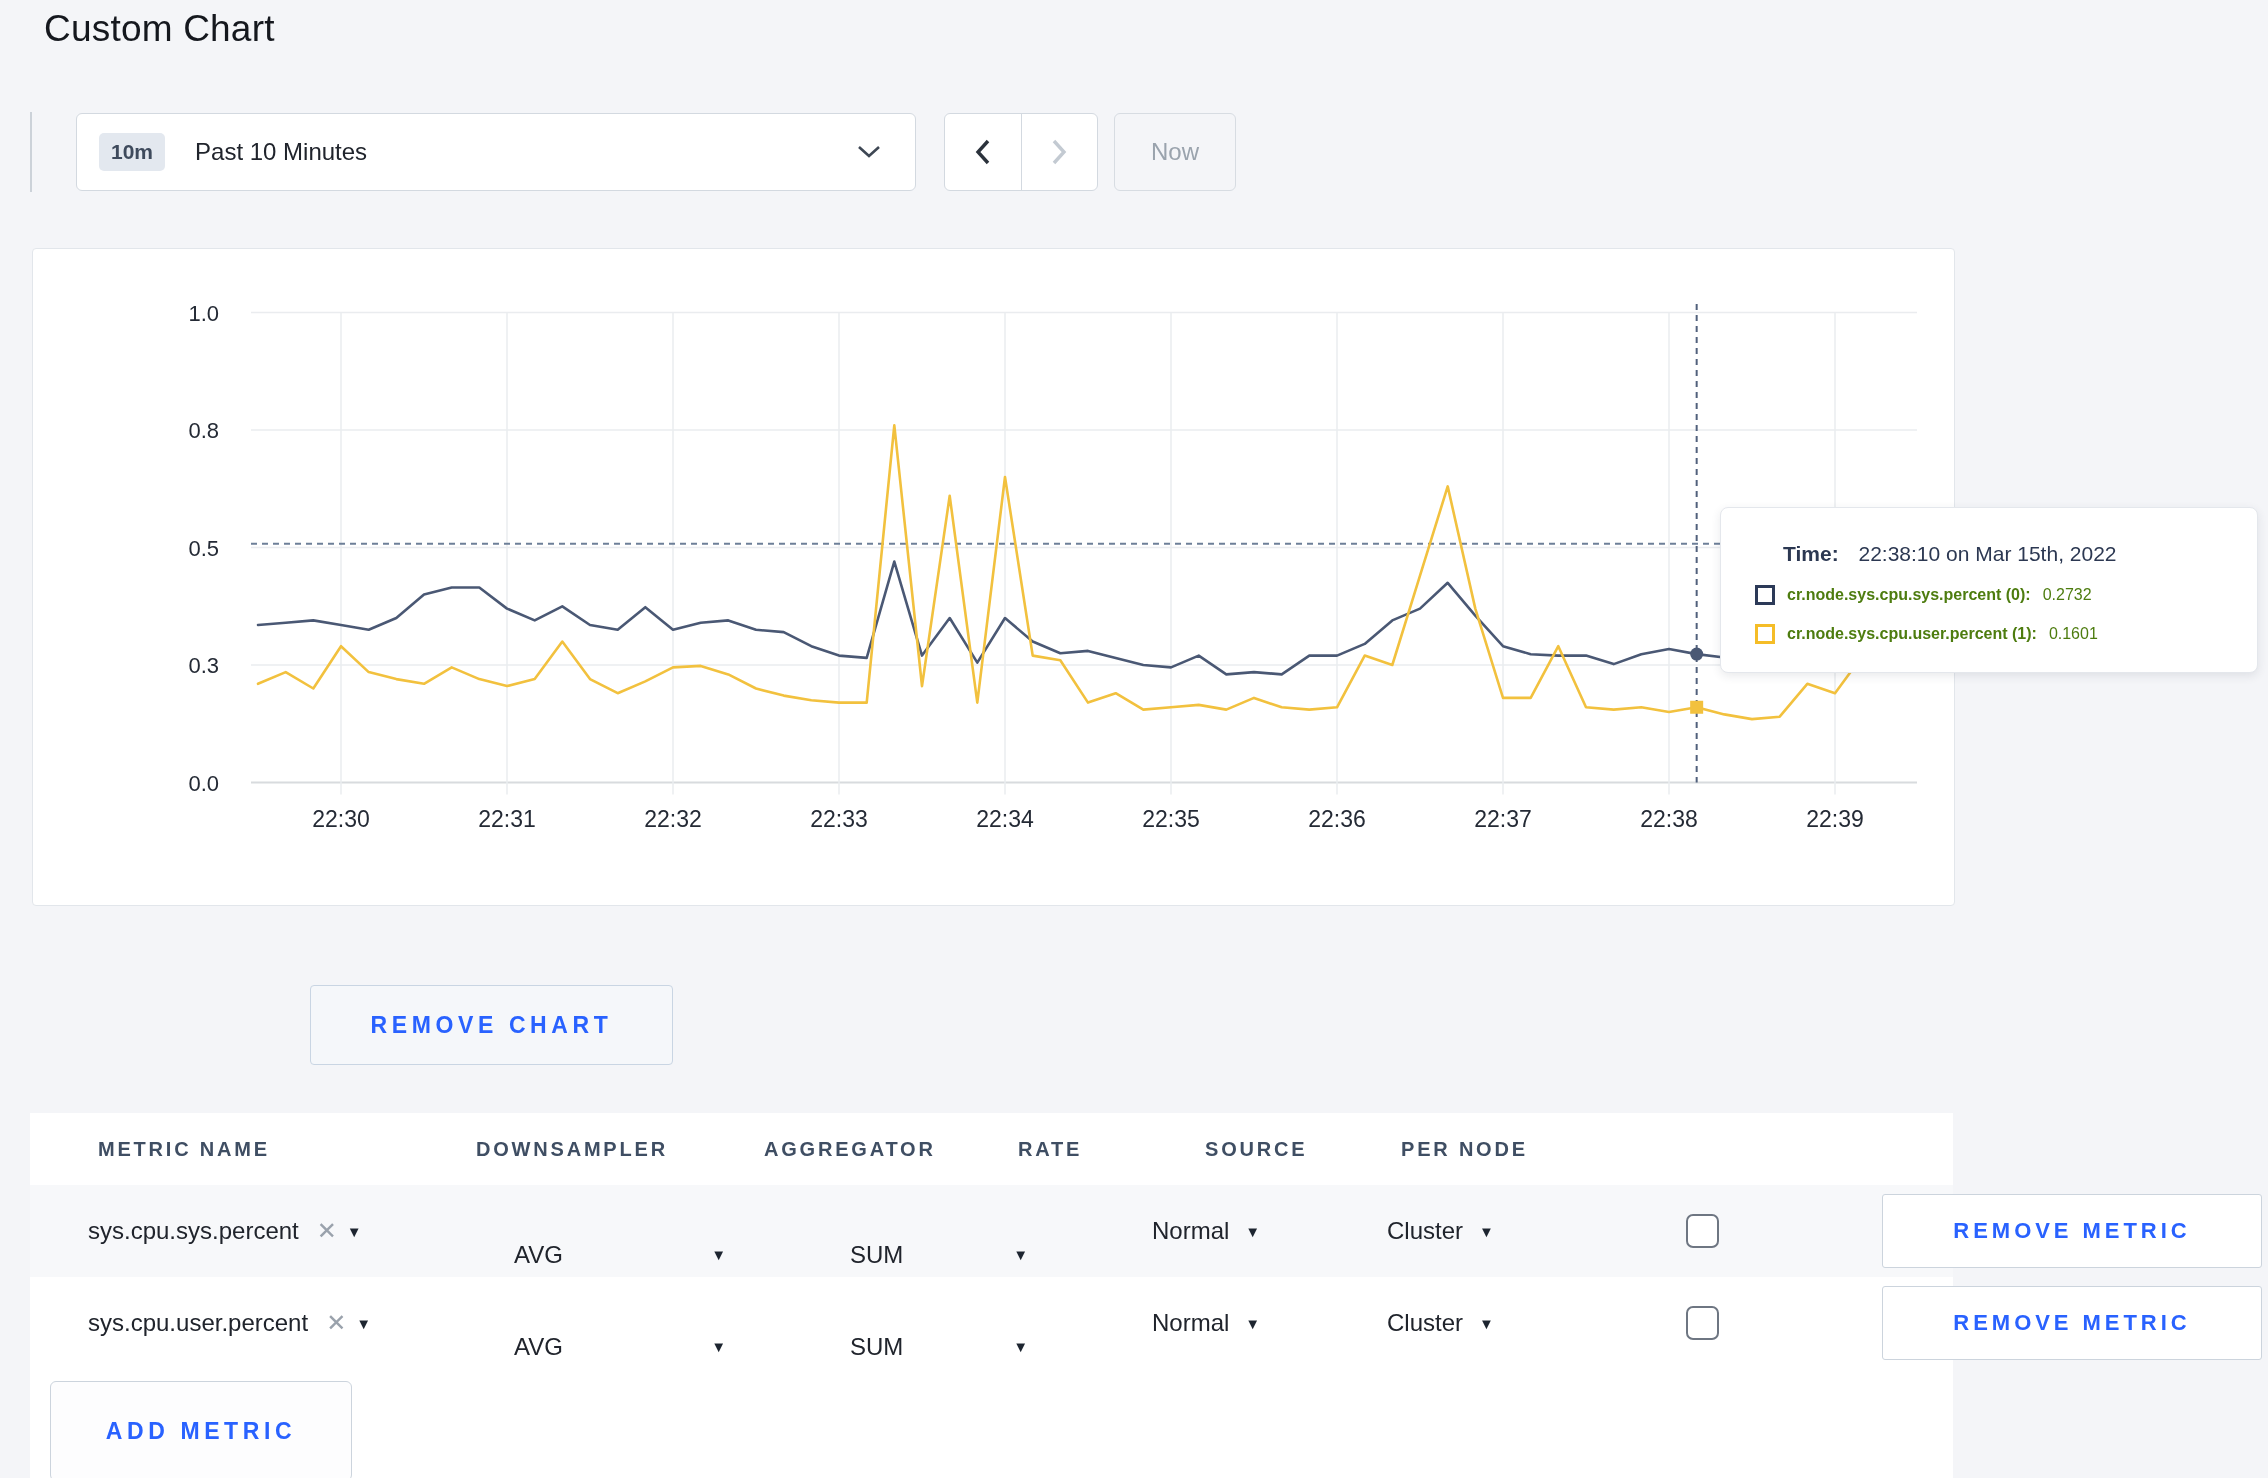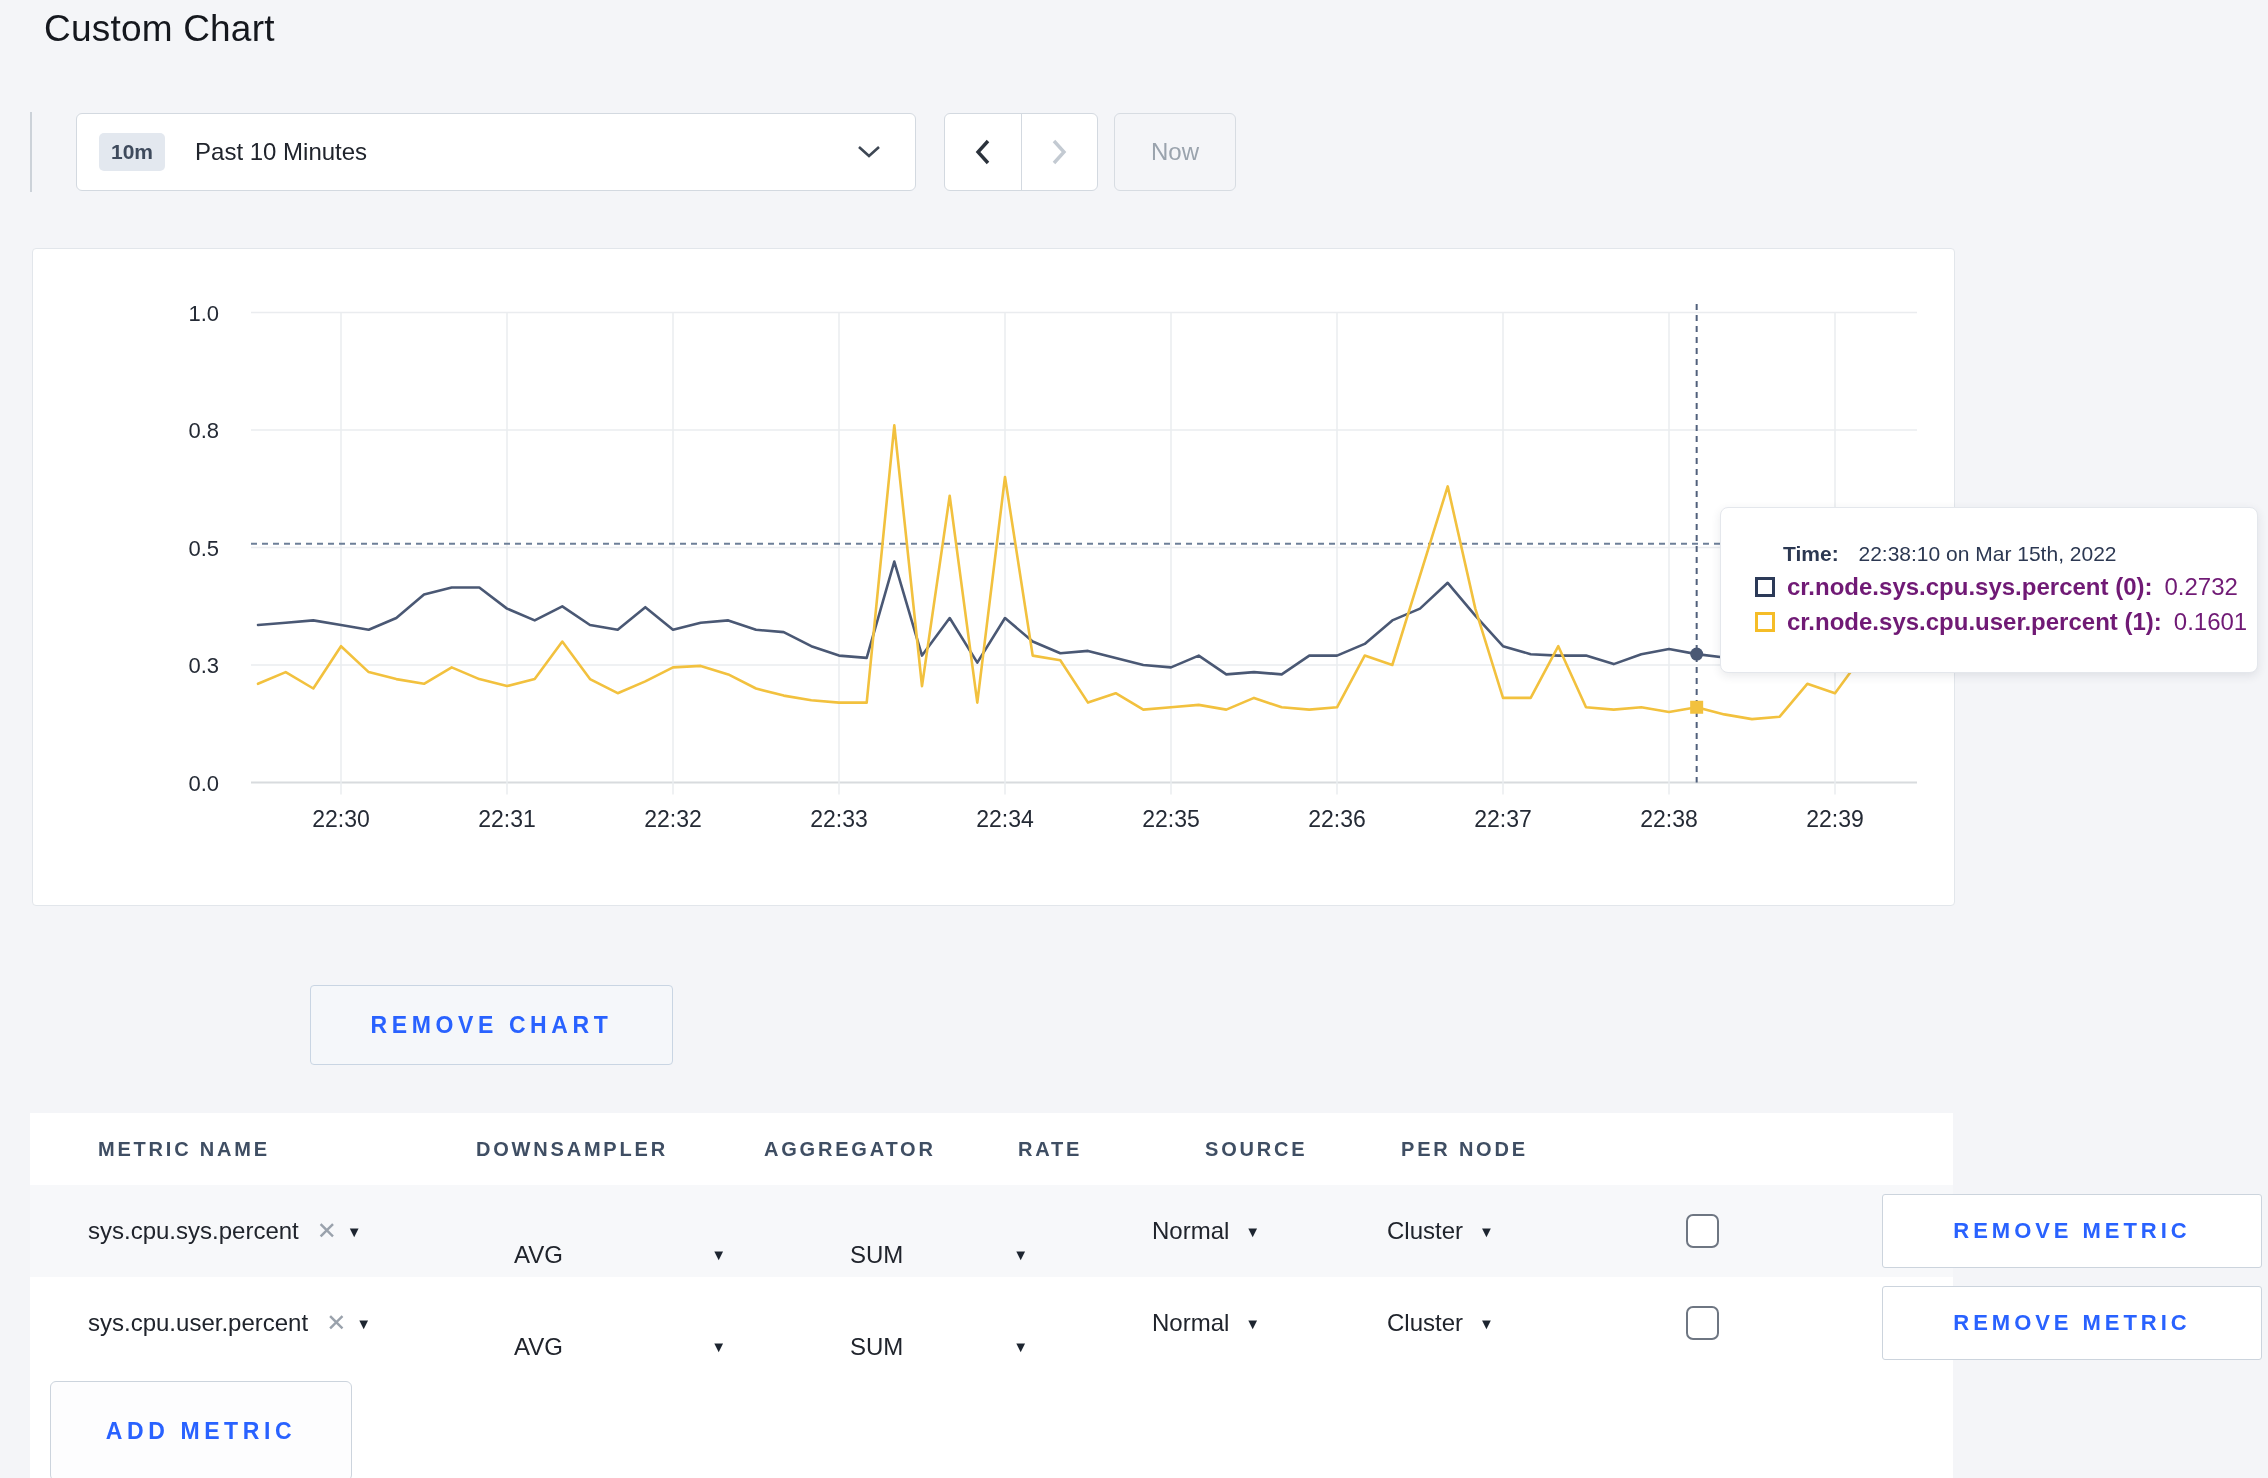--- a/index.html
+++ b/index.html
@@ -32,21 +32,21 @@
               border:1px solid #e2e6eb;border-radius:4px;}
   .chart-card svg{position:absolute;left:0;top:0;}
   svg text{font-family:"Liberation Sans",sans-serif;}
   
   .tooltip{position:absolute;left:1720px;top:507px;width:538px;height:166px;background:#fff;
            border:1px solid #e4e7ec;border-radius:8px;box-shadow:0 3px 10px rgba(40,50,70,.10);
            z-index:5;box-sizing:border-box;padding:34px 0 0 34px;}
   .tt-time-row{margin-left:28px;font-size:21px;color:#2c3852;}
   .tt-time-row .lbl{font-weight:bold;}
   .tt-time-row .val{margin-left:14px;}
-  .tt-series-row{display:flex;align-items:center;margin-top:7px;font-size:24px;color:#701a75;}
+  .tt-series-row{display:flex;align-items:center;margin-top:19px;font-size:16px;color:#4d7c0f;}
   .swatch{width:14px;height:14px;border:3px solid #2c3a58;margin-right:12px;flex:0 0 auto;}
   .swatch.user{border-color:#f5bd27;}
   .tt-series-row .lbl{font-weight:bold;}
   .tt-series-row .val{margin-left:12px;}
   
   .units-btn{position:absolute;left:30px;top:985px;width:261px;height:80px;justify-content:center;}
   .units-btn .txt{font-size:23px;font-weight:bold;color:#14181f;}
   .units-btn .chev{margin-left:20px;}
   .remove-chart{position:absolute;left:310px;top:985px;width:363px;height:80px;font-size:23px;background:#f5f7fa;}
   

